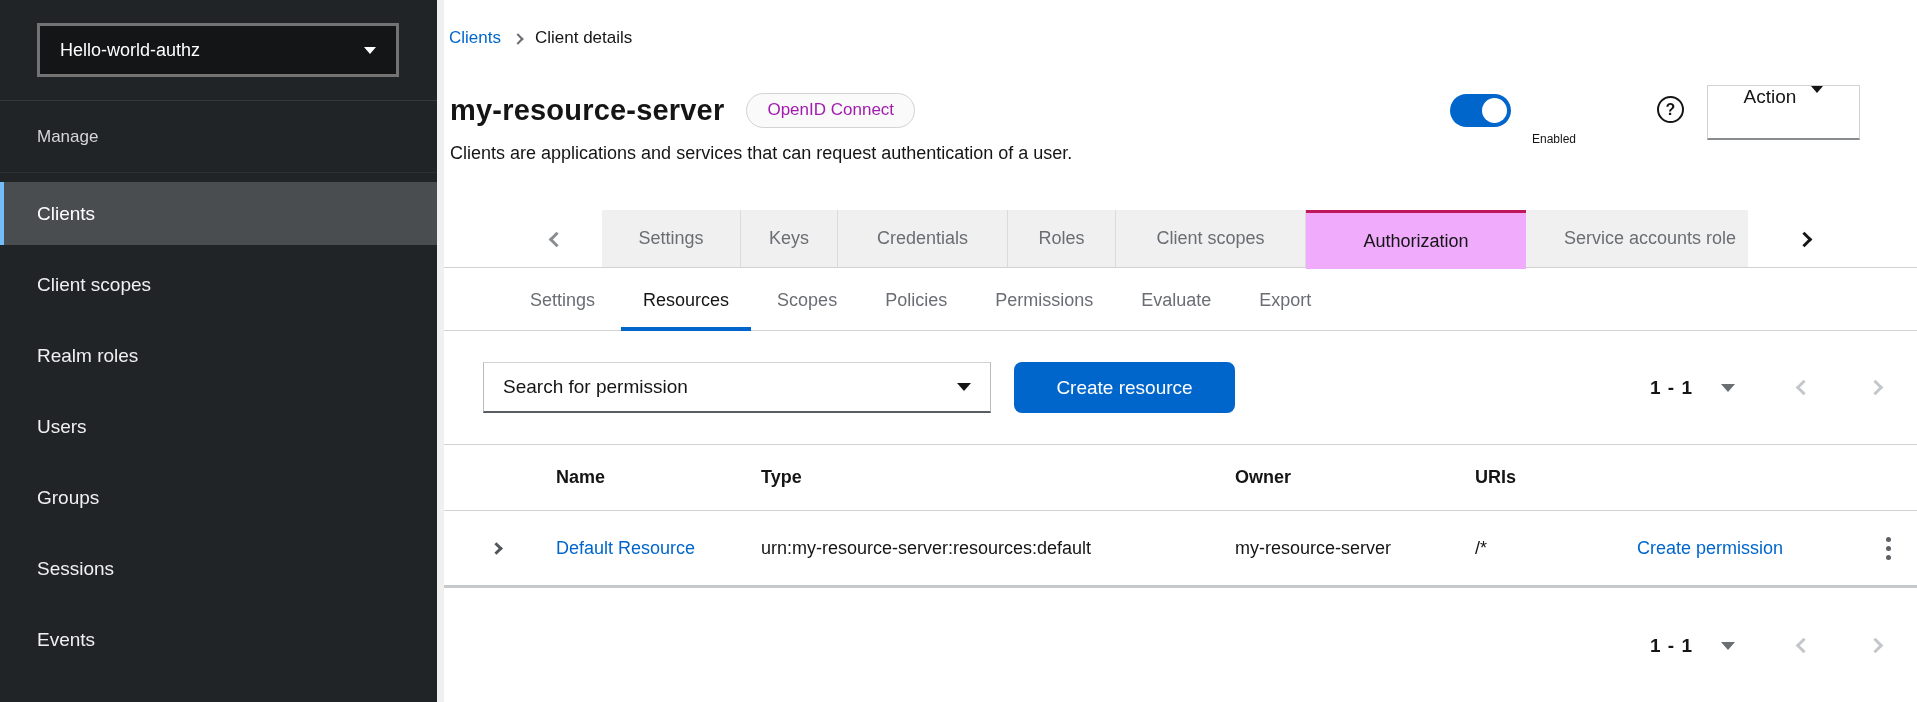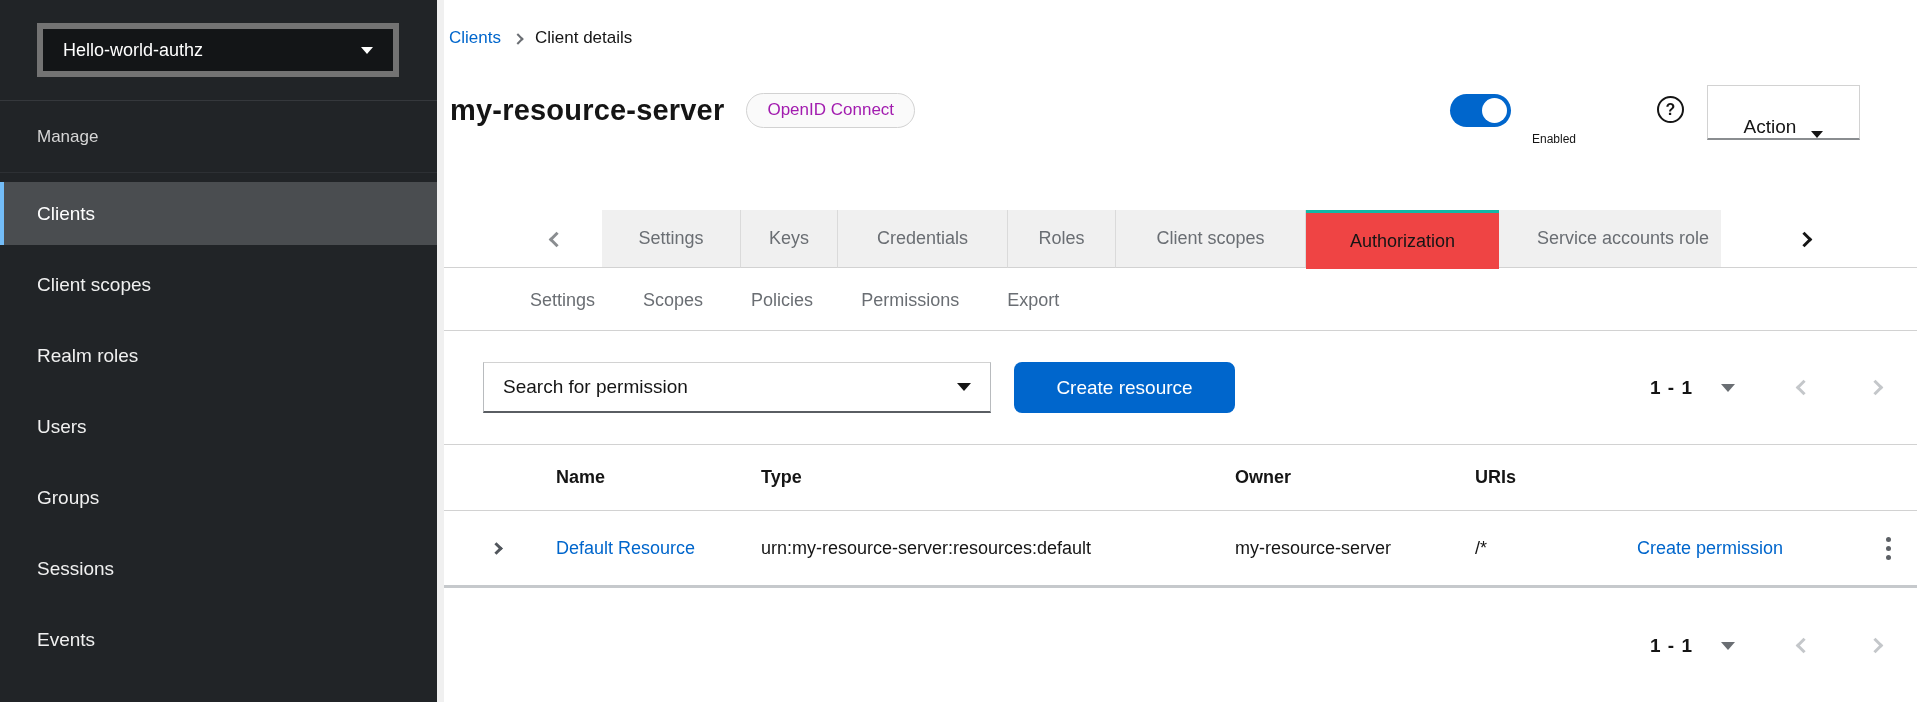--- a/index.html
+++ b/index.html
@@ -3,21 +3,21 @@
 <meta charset="utf-8">
 <style>
   * { margin:0; padding:0; box-sizing:border-box; }
   html,body { background:#fff; }
   body { font-family:"Liberation Sans","DejaVu Sans",sans-serif; color:#151515; }
   #app { position:relative; width:1917px; height:702px; overflow:hidden; background:#fff; }
 
   
   #sidebar { position:absolute; left:0; top:0; width:437px; height:702px; background:#212427; z-index:5; }
   .realm-selector { position:absolute; left:37px; top:23px; width:362px; height:54px; background:#131517;
-    border:6px solid #737373; display:flex; align-items:center; padding:0 20px; cursor:pointer; }
+    border:3px solid #737373; display:flex; align-items:center; padding:0 20px; cursor:pointer; }
   .realm-selector .label { color:#fff; font-size:18px; flex:1; }
   .caret-down { width:0; height:0; border-left:6px solid transparent; border-right:6px solid transparent; border-top:7px solid #fff; }
   .sb-div1 { position:absolute; left:0; right:0; top:100px; height:1px; background:#35383c; }
   .sb-div2 { position:absolute; left:0; right:0; top:172px; height:1px; background:#2d3034; }
   .section-label { position:absolute; left:37px; top:127px; font-size:17px; color:#d6d6d6; }
   .nav { position:absolute; left:0; right:0; top:182px; display:flex; flex-direction:column; gap:8px; }
   .nav-item { height:63px; display:flex; align-items:center; padding-left:37px; color:#f0f0f0; font-size:19px; cursor:pointer; }
   .nav-item.active { background:#4a4d50; border-left:4px solid #73bcf7; padding-left:33px; color:#fff; }
 
   .scroll-gutter { position:absolute; left:437px; top:0; width:7px; height:702px; background:#f0f0f0; z-index:4; }
@@ -33,40 +33,40 @@
   .proto-badge { height:35px; padding:0 20px; border-radius:18px; background:#fafafa; border:1px solid #d2d2d2;
     display:flex; align-items:center; font-size:17px; color:#a21caf; }
   .subtitle { position:absolute; left:450px; top:143px; font-size:18px; color:#151515; }
 
   .switch { position:absolute; left:1450px; top:94px; width:61px; height:33px; border-radius:17px; background:#0066cc; cursor:pointer; }
   .switch .knob { position:absolute; right:4px; top:4px; width:25px; height:25px; border-radius:50%; background:#fff; }
   .enabled-label { position:absolute; left:1532px; top:100px; font-size:12px;margin-top:32px; }
   .help-icon { position:absolute; left:1657px; top:96px; width:27px; height:27px; border:2px solid #151515; border-radius:50%;
     display:flex; align-items:center; justify-content:center; font-size:16px; font-weight:700; cursor:pointer; }
   .action-btn { position:absolute; left:1707px; top:85px; width:153px; height:55px; background:#fff;
-    border:1px solid #d2d2d2; border-bottom:2px solid #8a8d90; display:flex; align-items:flex-end; justify-content:center; gap:15px;
+    border:1px solid #d2d2d2; border-bottom:2px solid #8a8d90; display:flex; align-items:flex-start; justify-content:center; gap:15px;
     font-size:19px; cursor:pointer; }
   .action-btn .caret-down { border-top-color:#151515; }
 
   
   .tabs-line { position:absolute; left:437px; right:0; top:267px; height:1px; background:#d2d2d2; }
   .tab-scroll { position:absolute; top:210px; width:40px; height:58px; display:flex; align-items:center; justify-content:center; cursor:pointer; z-index:2; }
   .tab-scroll.left { left:536px; }
   .tab-scroll.right { left:1784px; }
   .chev { width:11px; height:11px; border-top:3px solid #8a8d90; border-right:3px solid #8a8d90; }
   .chev.right { transform:rotate(45deg); }
   .chev.left { transform:rotate(-135deg); }
   .chev.dark { border-color:#151515; }
   .tab-list { position:absolute; left:602px; top:210px; display:flex; z-index:1; }
   .tab { height:58px; background:#f0f0f0; color:#6a6e73; font-size:18px; display:flex; align-items:center; justify-content:center;
     border-right:1px solid #dadada; border-bottom:1px solid #d2d2d2; cursor:pointer; white-space:nowrap; overflow:hidden; }
   .tab:nth-child(1){width:139px}.tab:nth-child(2){width:97px}.tab:nth-child(3){width:170px}
   .tab:nth-child(4){width:108px}.tab:nth-child(5){width:190px}
   .tab:nth-child(7){width:222px; justify-content:flex-start; padding-left:38px; border-right:none;}
-  .tab.active { width:193px; background:#ef4444; color:#151515; border-top:3px solid #14b8a6; border-bottom:none; border-right:none; height:59px; }
+  .tab.active { width:220px; background:#f0abfc; color:#151515; border-top:3px solid #be185d; border-bottom:none; border-right:none; height:59px; }
 
   
   .subtab-line { position:absolute; left:437px; right:0; top:330px; height:1px; background:#d2d2d2; }
   .subtab-list { position:absolute; left:508px; top:269px; height:62px; display:flex; gap:4px; z-index:1; }
   .subtab { padding:0 22px; display:flex; align-items:center; font-size:18px; color:#6a6e73; cursor:pointer; }
   .subtab.active { color:#151515; border-bottom:4px solid #0066cc; padding-top:4px; }
 
   
   .search-select { position:absolute; left:483px; top:362px; width:508px; height:51px; background:#fff;
     border:1px solid #b8bbbe; border-top-color:#d2d2d2; border-bottom:2px solid #5a5e63;
@@ -129,20 +129,21 @@
   <div class="breadcrumb">
     <span class="bc-link">Clients</span>
     <span class="bc-sep"></span>
     <span class="bc-current">Client details</span>
   </div>
 
   <div class="title-row">
     <span class="page-title">my-resource-server</span>
     <span class="proto-badge">OpenID Connect</span>
   </div>
+  <div class="subtitle">Clients are applications and services that can request authentication of a user.</div>
 
   <div class="switch">
       <span class="knob"></span>
     </div>
   <div class="enabled-label">Enabled</div>
   <div class="help-icon">?</div>
   <div class="action-btn">
     <span>Action</span>
     <span class="caret-down"></span>
   </div>
@@ -160,23 +161,25 @@
     <div class="tab active">Authorization</div>
     <div class="tab">Service accounts role</div>
   </div>
   <div class="tab-scroll right">
       <span class="chev right dark"></span>
     </div>
 
   <div class="subtab-line"></div>
   <div class="subtab-list">
     <div class="subtab">Settings</div>
+    <div class="subtab active">Resources</div>
     <div class="subtab">Scopes</div>
     <div class="subtab">Policies</div>
     <div class="subtab">Permissions</div>
+    <div class="subtab">Evaluate</div>
     <div class="subtab">Export</div>
   </div>
 
   <div class="search-select">
     <span class="label">Search for permission</span>
     <span class="caret-down"></span>
   </div>
   <button class="create-btn">Create resource</button>
 
   <div class="pagination top">

